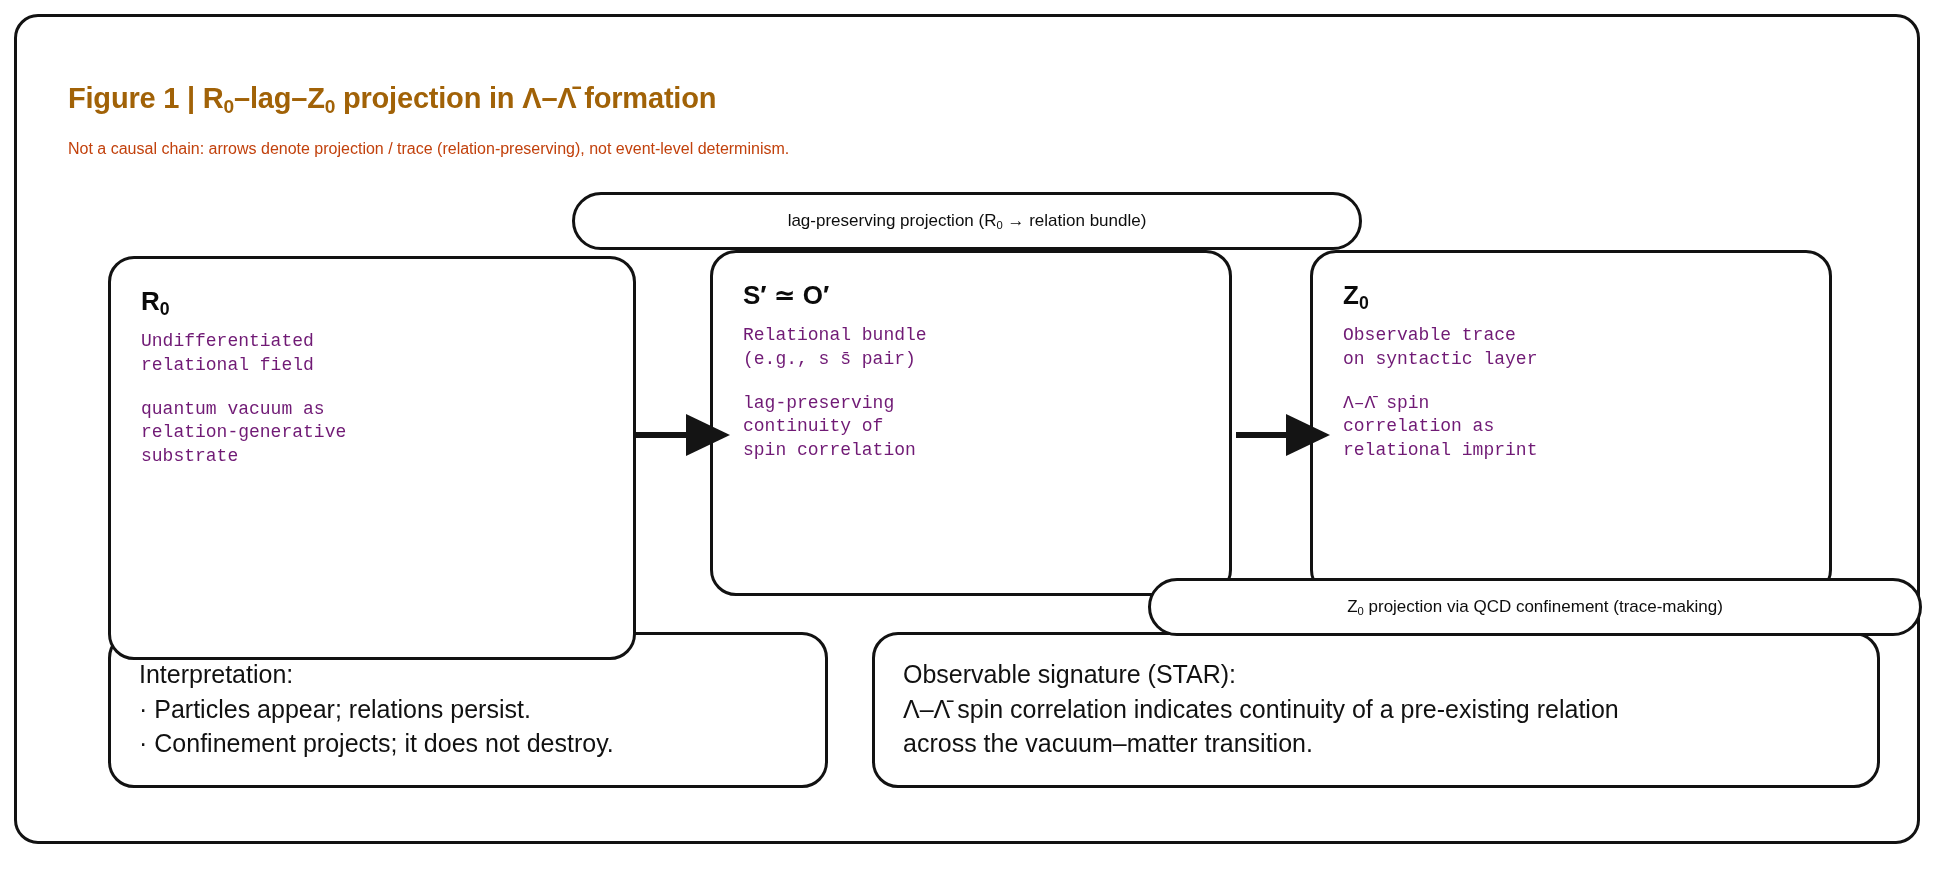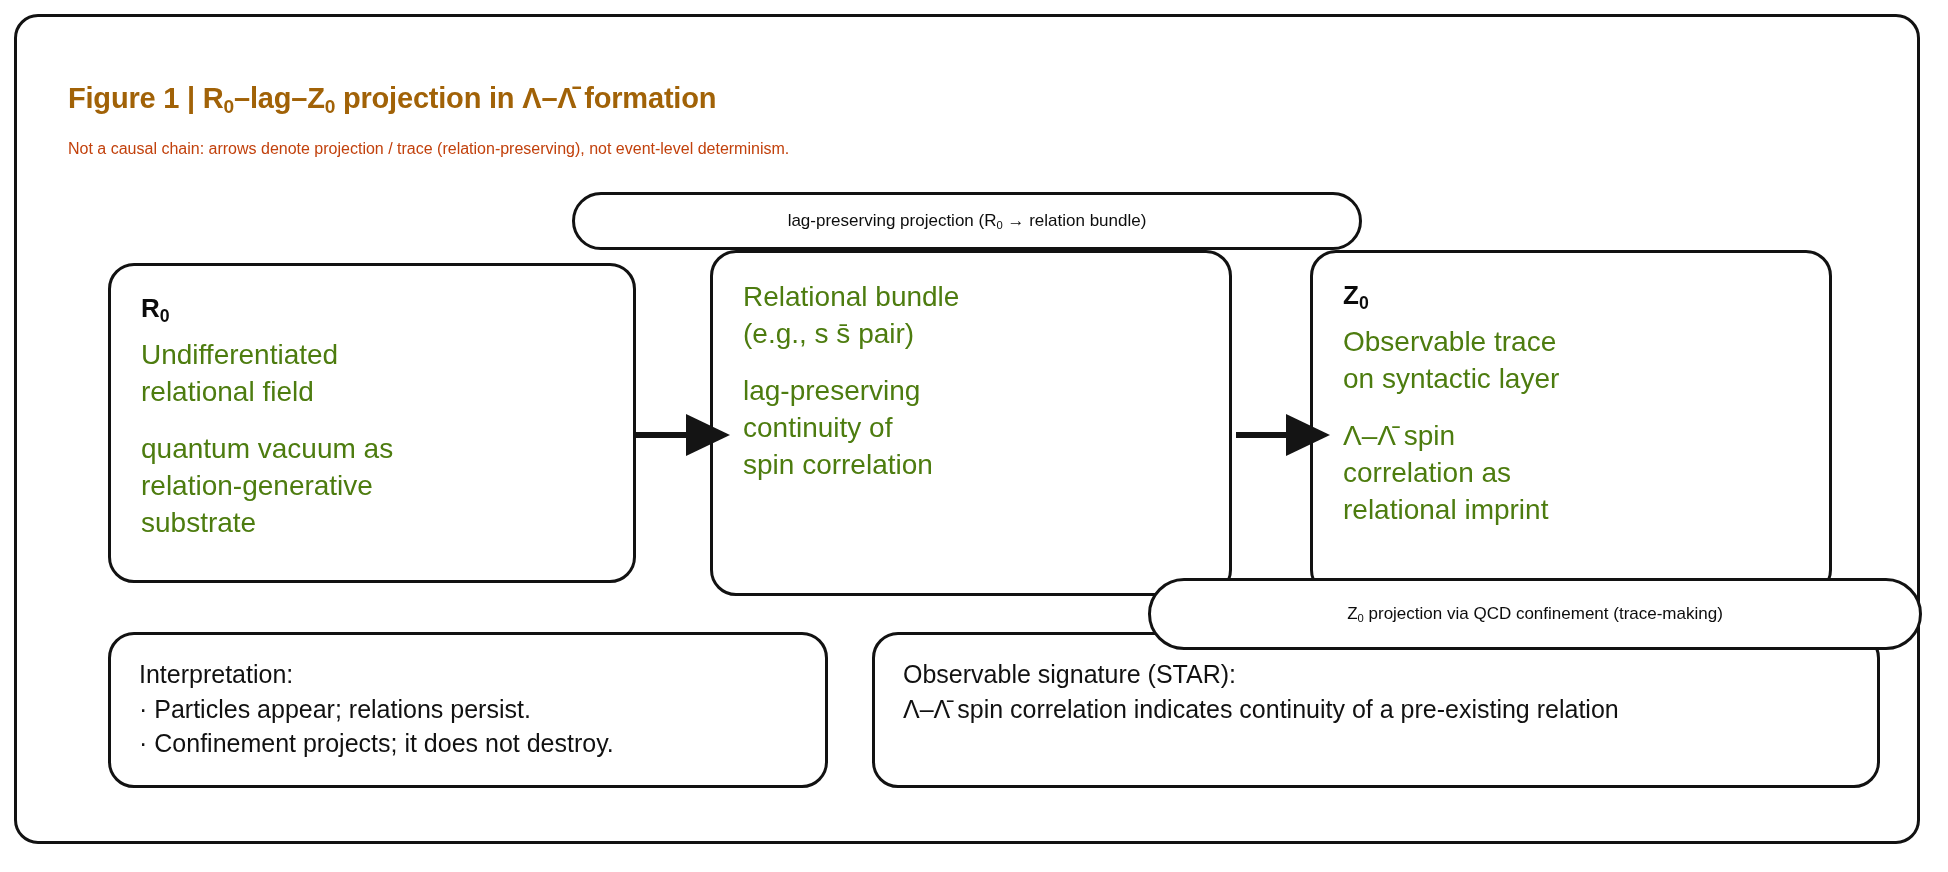--- a/index.html
+++ b/index.html
@@ -101,24 +101,25 @@
     line-height: 1.25;
     margin-bottom: 10px;
     white-space: nowrap;
   }
   .stage .stage-head .sub {
     font-size: 0.68em;
     vertical-align: -0.28em;
   }
   .stage .stage-desc,
   .stage .stage-note {
-    font-size: 28px;
+    font-size: 18px;
     line-height: 1.32;
-    color: #4d7c0f;
+    color: #701a75;
     white-space: pre-line;
+    font-family: Liberation Mono, monospace;
   }
   .stage .stage-note {
     margin-top: 20px;
   }
 
   
   .arrow {
     position: absolute;
     z-index: 4;
     pointer-events: none;
@@ -162,35 +163,36 @@
   <div class="outer-frame"></div>
 
   <div class="fig-title"><span>Figure 1 | R</span><span class="sub">0</span><span>–lag–Z</span><span class="sub">0</span><span> projection in Λ–Λ̄ formation</span></div>
 
   <div class="fig-subtitle">Not a causal chain: arrows denote projection / trace (relation-preserving), not event-level determinism.</div>
 
   <div class="pill" style="left:572px; top:192px; width:790px; height:58px;">
     <span><span>lag-preserving projection (R</span><span class="sub">0</span><span> → relation bundle)</span></span>
   </div>
 
-  <div class="node stage" style="left:108px; top:263px; width:528px; height:320px;">
+  <div class="node stage" style="left:108px; top:256px; width:528px; height:404px;">
     <div class="stage-head"><span>R</span><span class="sub">0</span></div>
     <div class="stage-desc">Undifferentiated
 relational field</div>
     <div class="stage-note">quantum vacuum as
 relation-generative
 substrate</div>
   </div>
 
   <div class="arrow" style="left:636px; top:414px; width:94px; height:42px;">
     <div class="shaft"></div>
     <div class="head"></div>
   </div>
 
   <div class="node stage" style="left:710px; top:250px; width:522px; height:346px;">
+    <div class="stage-head"><span>S′ ≃ O′</span><span class="sub"></span></div>
     <div class="stage-desc">Relational bundle
 (e.g., s s̄ pair)</div>
     <div class="stage-note">lag-preserving
 continuity of
 spin correlation</div>
   </div>
 
   <div class="arrow" style="left:1236px; top:414px; width:94px; height:42px;">
     <div class="shaft"></div>
     <div class="head"></div>
@@ -198,28 +200,29 @@
 
   <div class="node stage" style="left:1310px; top:250px; width:522px; height:346px;">
     <div class="stage-head"><span>Z</span><span class="sub">0</span></div>
     <div class="stage-desc">Observable trace
 on syntactic layer</div>
     <div class="stage-note">Λ–Λ̄ spin
 correlation as
 relational imprint</div>
   </div>
 
-  <div class="pill" style="left:1148px; top:578px; width:774px; height:72px;">
+  <div class="pill" style="left:1148px; top:578px; width:774px; height:58px;">
     <span><span>Z</span><span class="sub">0</span><span> projection via QCD confinement (trace-making)</span></span>
   </div>
 
   <div class="node noteblock" style="left:108px; top:632px; width:720px; height:156px;">
     <div class="nb-line">Interpretation:</div>
     <div class="nb-line">· Particles appear; relations persist.</div>
     <div class="nb-line">· Confinement projects; it does not destroy.</div>
   </div>
 
   <div class="node noteblock" style="left:872px; top:632px; width:1008px; height:156px;">
     <div class="nb-line">Observable signature (STAR):</div>
     <div class="nb-line">Λ–Λ̄ spin correlation indicates continuity of a pre-existing relation</div>
+    <div class="nb-line">across the vacuum–matter transition.</div>
   </div>
 
 </div>
 
 </body></html>

